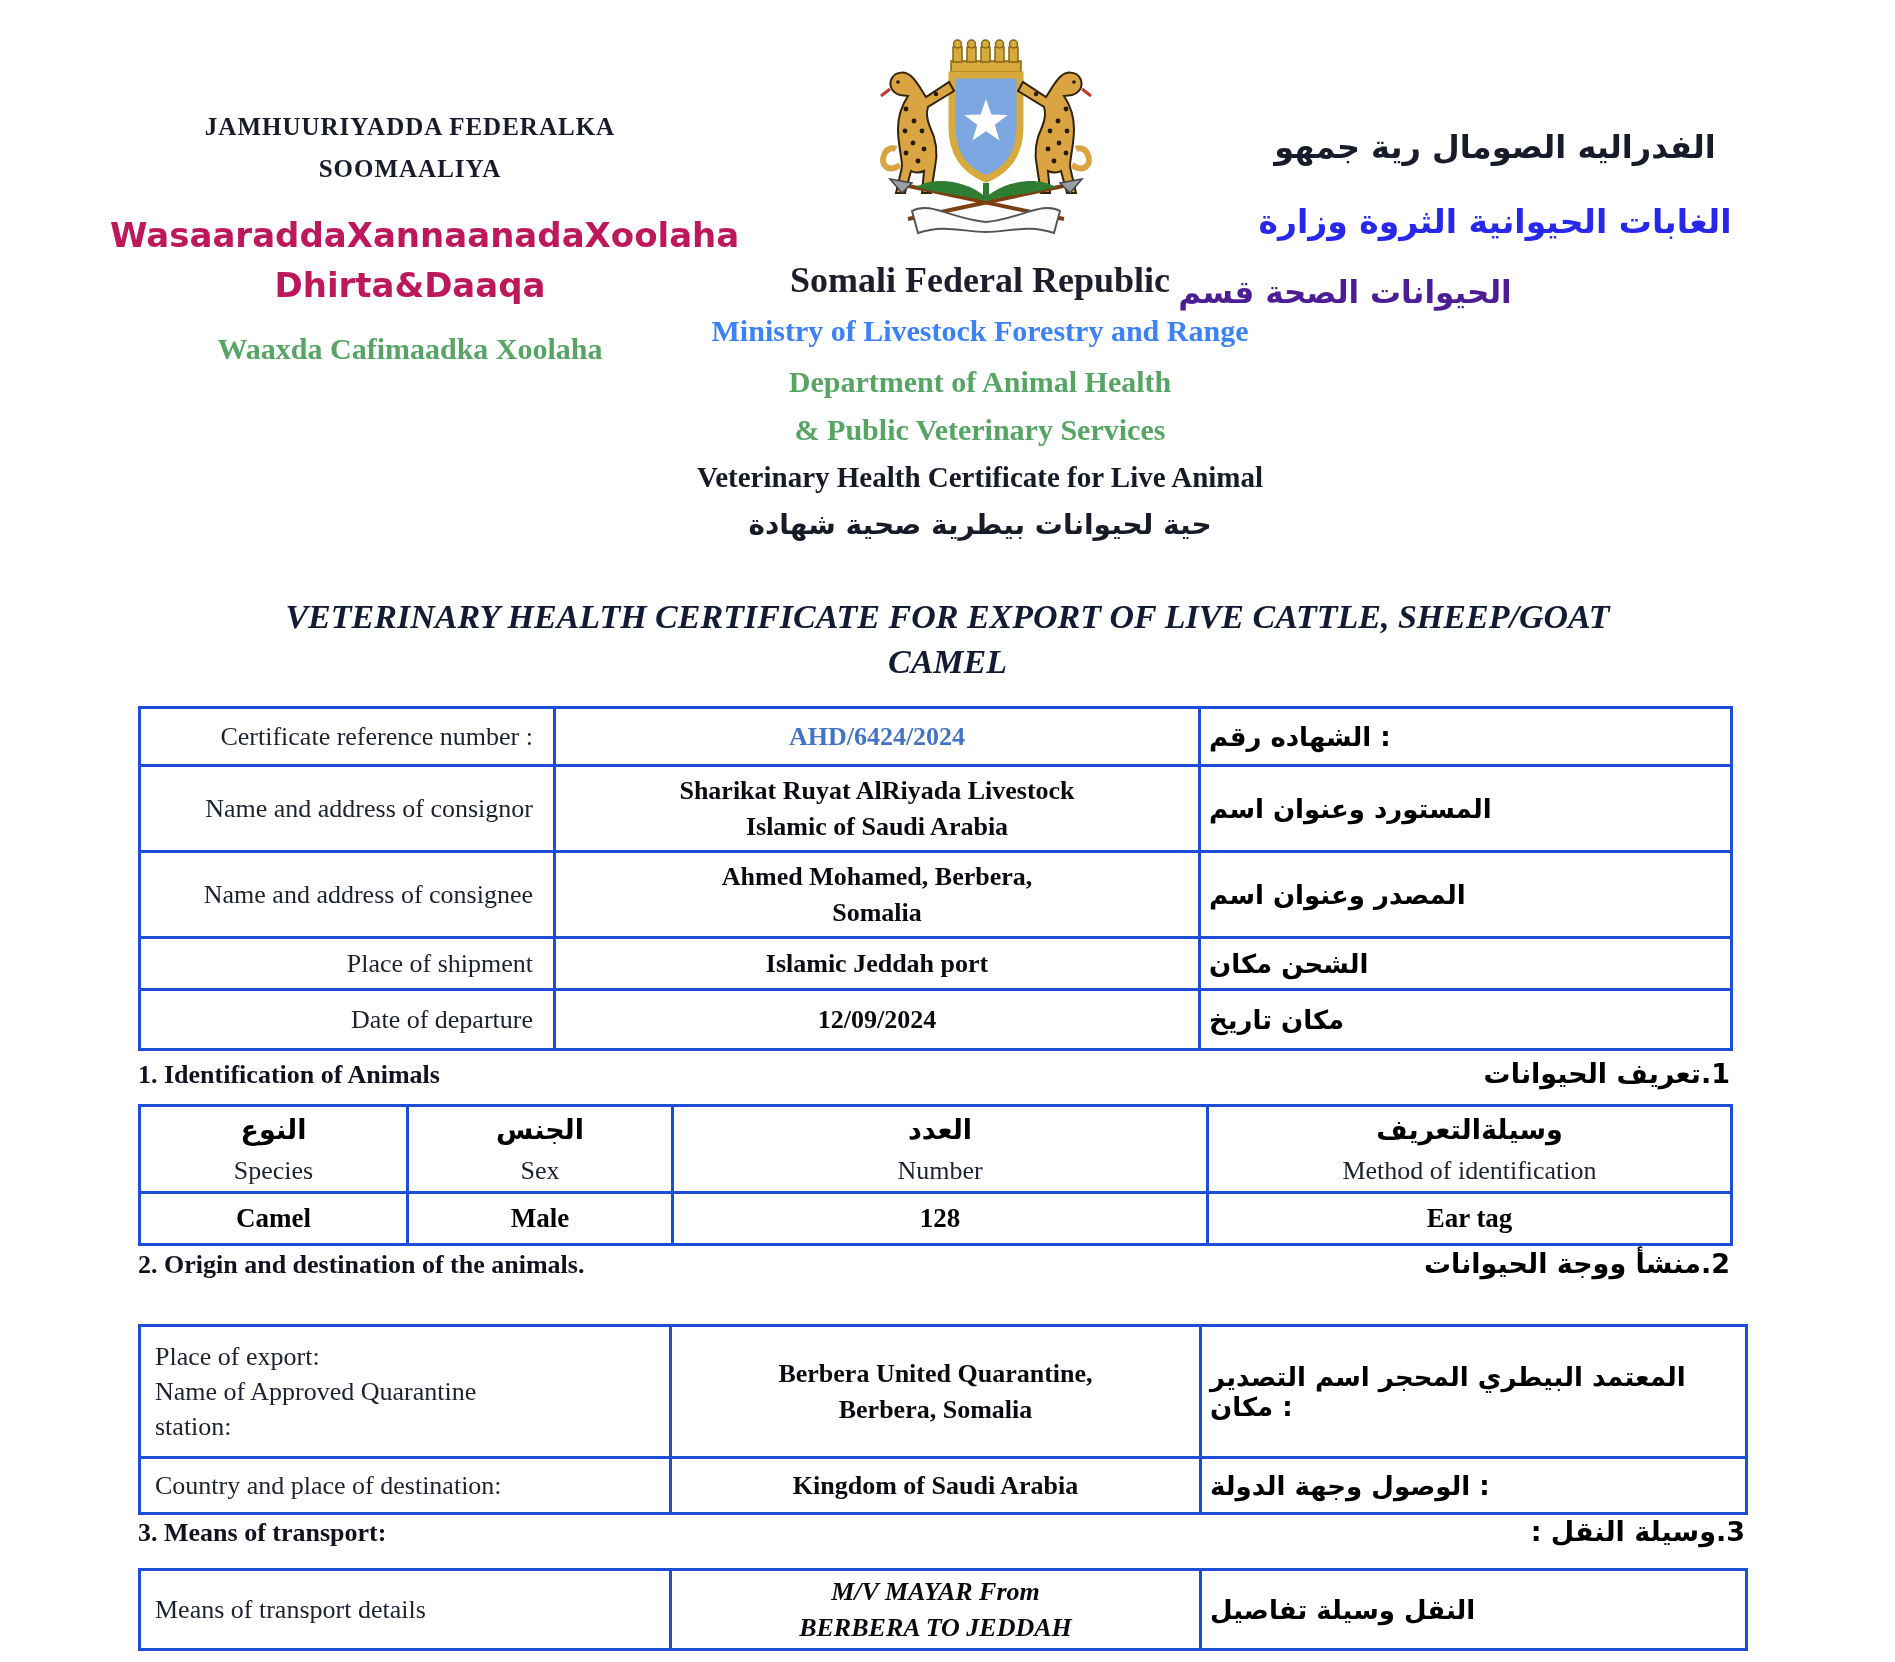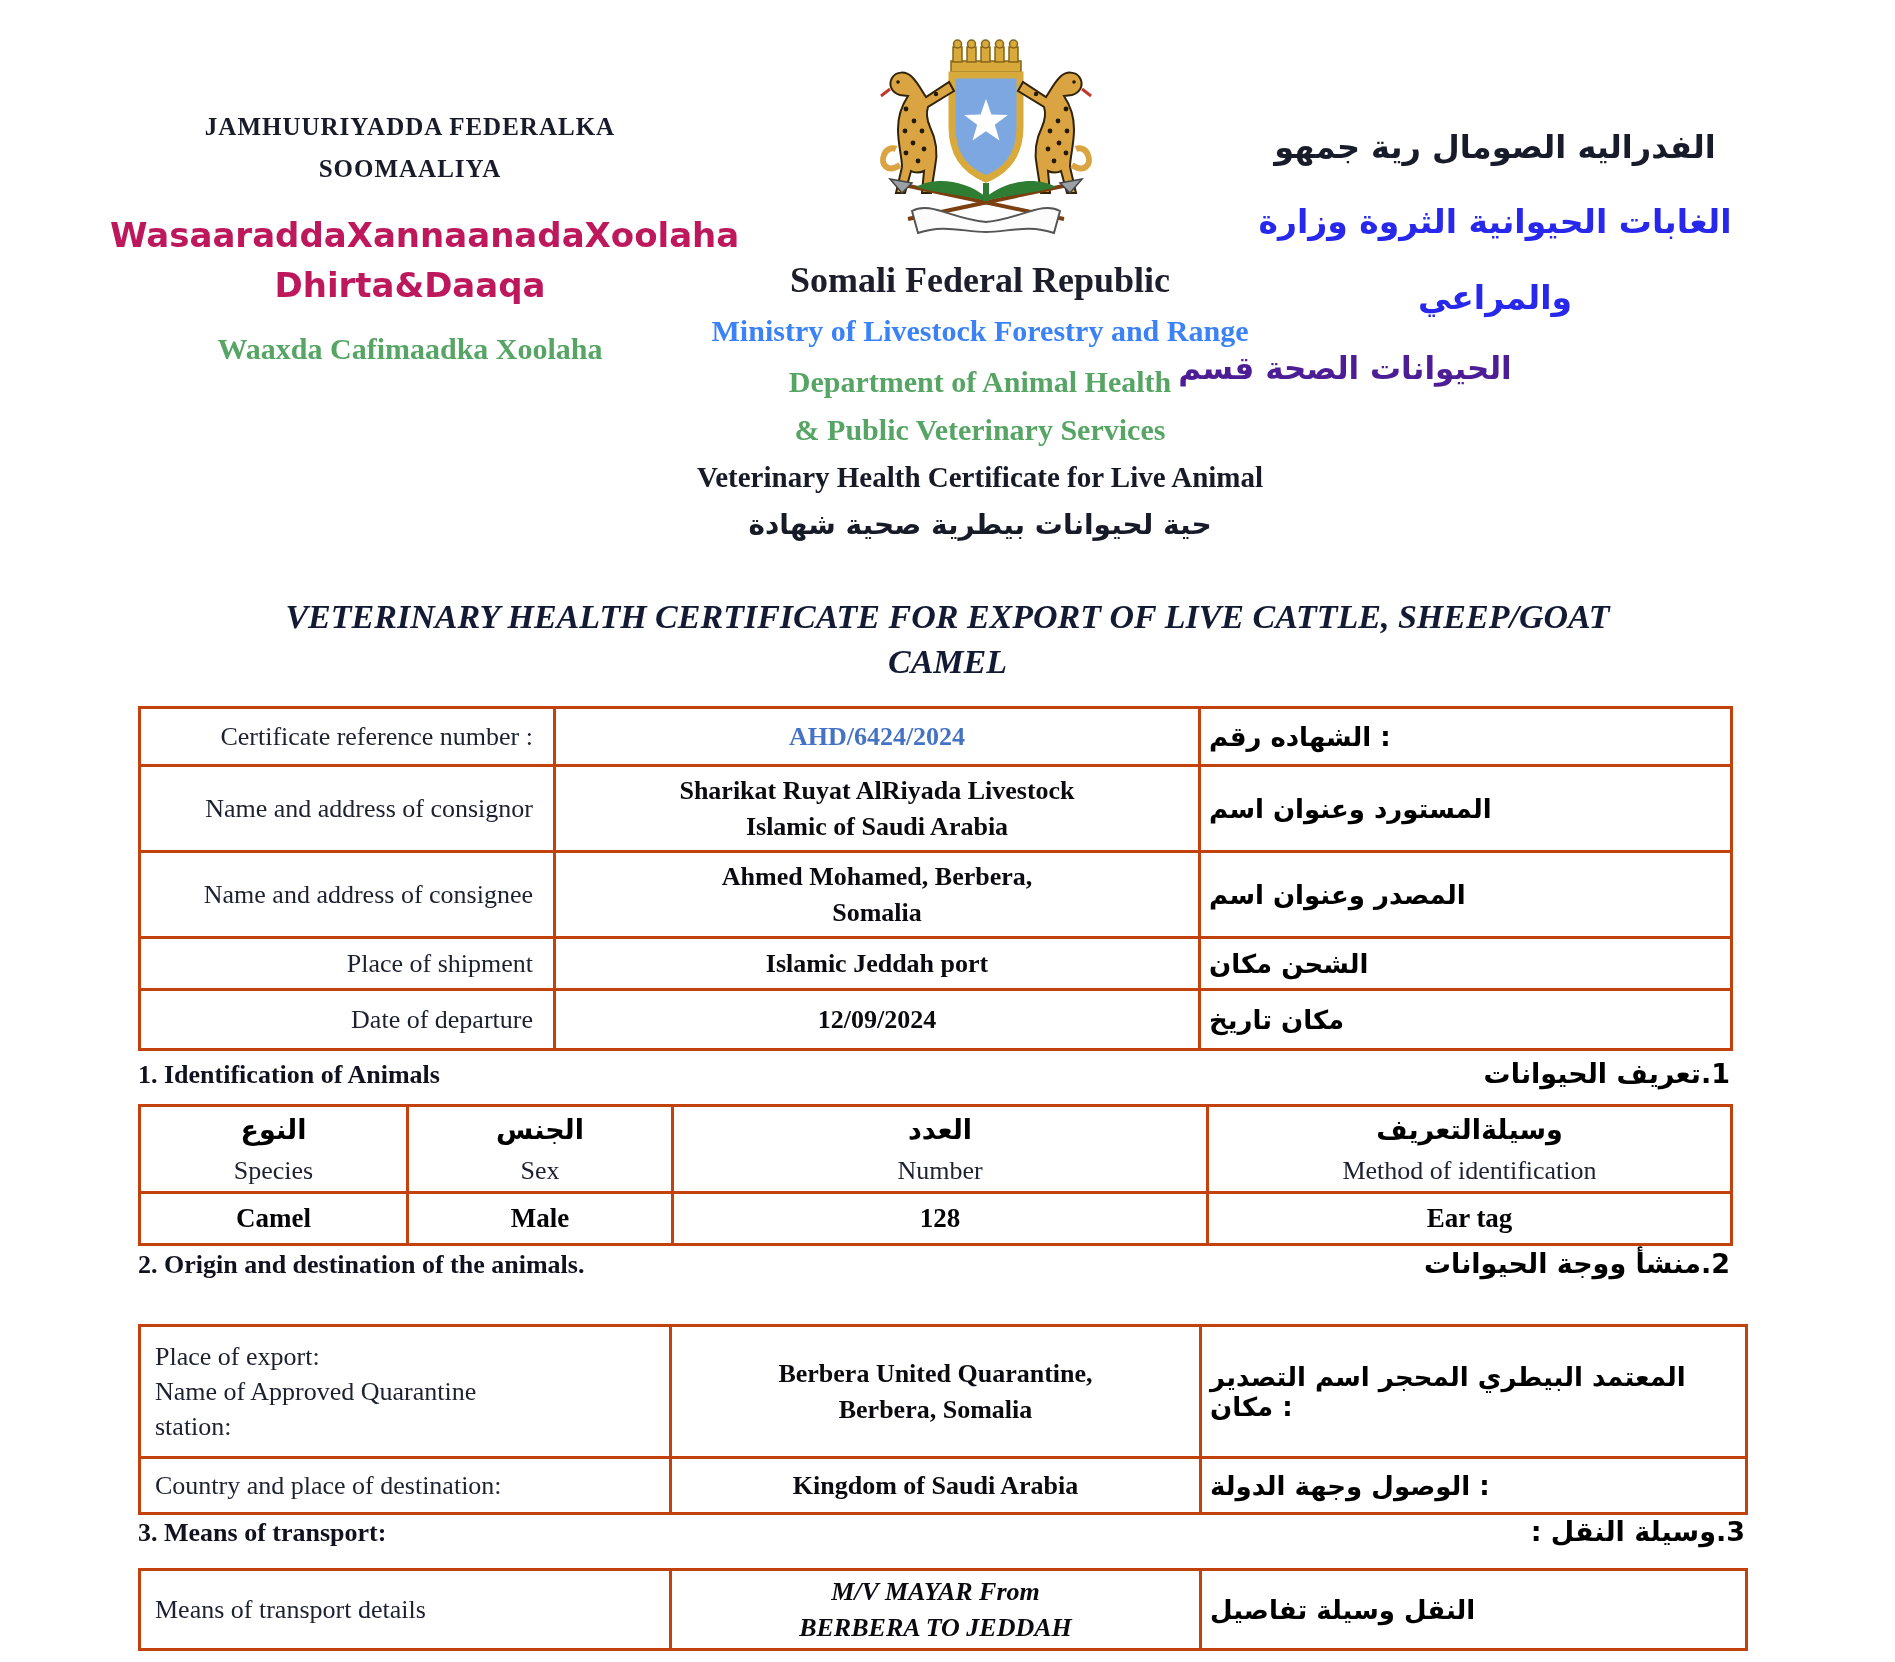--- a/index.html
+++ b/index.html
@@ -32,21 +32,21 @@
   .ar-r1{font-weight:bold;font-size:32px;line-height:74px;color:#181c2a;}
   .ar-r2{font-weight:bold;font-size:33px;line-height:76px;color:#2728ec;}
   .ar-r4{font-weight:bold;font-size:31px;line-height:64px;color:#4c1d95;position:relative;left:-150px;}
 
   
   .main-title{left:0;top:594px;width:1895px;font-style:italic;font-weight:bold;
               font-size:34px;line-height:45px;color:#131a33;}
 
   
   table{border-collapse:collapse;table-layout:fixed;}
-  td{border:3px solid #c2410c;vertical-align:middle;overflow:hidden;}
+  td{border:3px solid #1d4ed8;vertical-align:middle;overflow:hidden;}
   .lbl{font-size:26px;color:#1c2130;white-space:pre-line;line-height:1.35;}
   .lbl-r{text-align:right;padding-right:20px;}
   .lbl-l{text-align:left;padding-left:14px;}
   .val{font-weight:bold;font-size:26px;color:#0a0a10;text-align:center;white-space:pre-line;line-height:1.35;}
   .val-blue{color:#4472c4;}
   .val-it{font-style:italic;}
   .arcell{font-family:"DejaVu Sans",sans-serif;font-weight:bold;font-size:26px;color:#000;
           text-align:left;padding-left:8px;direction:ltr;}
   .cert-tbl{left:138px;top:706px;}
   .animals-tbl{left:138px;top:1104px;}
@@ -138,21 +138,20 @@
     <div class="min">Ministry of Livestock Forestry and Range</div>
     <div class="dep">Department of Animal Health</div>
     <div class="dep">&amp; Public Veterinary Services</div>
     <div class="cert-en">Veterinary Health Certificate for Live Animal</div>
     <div class="cert-ar">حية لحيوانات بيطرية صحية شهادة</div>
   </div>
 
   <div class="abs hdr-right ctr">
     <div class="ar ar-r1">الفدراليه الصومال رية جمهو</div>
     <div class="ar ar-r2">الغابات الحيوانية الثروة وزارة</div>
-    <div class="ar ar-r2">والمراعي</div>
     <div class="ar ar-r4">الحيوانات الصحة قسم</div>
   </div>
 
   <div class="abs main-title ctr">
     <div>VETERINARY HEALTH CERTIFICATE FOR EXPORT OF LIVE CATTLE, SHEEP/GOAT</div>
     <div>CAMEL</div>
   </div>
 
   <table class="abs cert-tbl">
     <colgroup>

